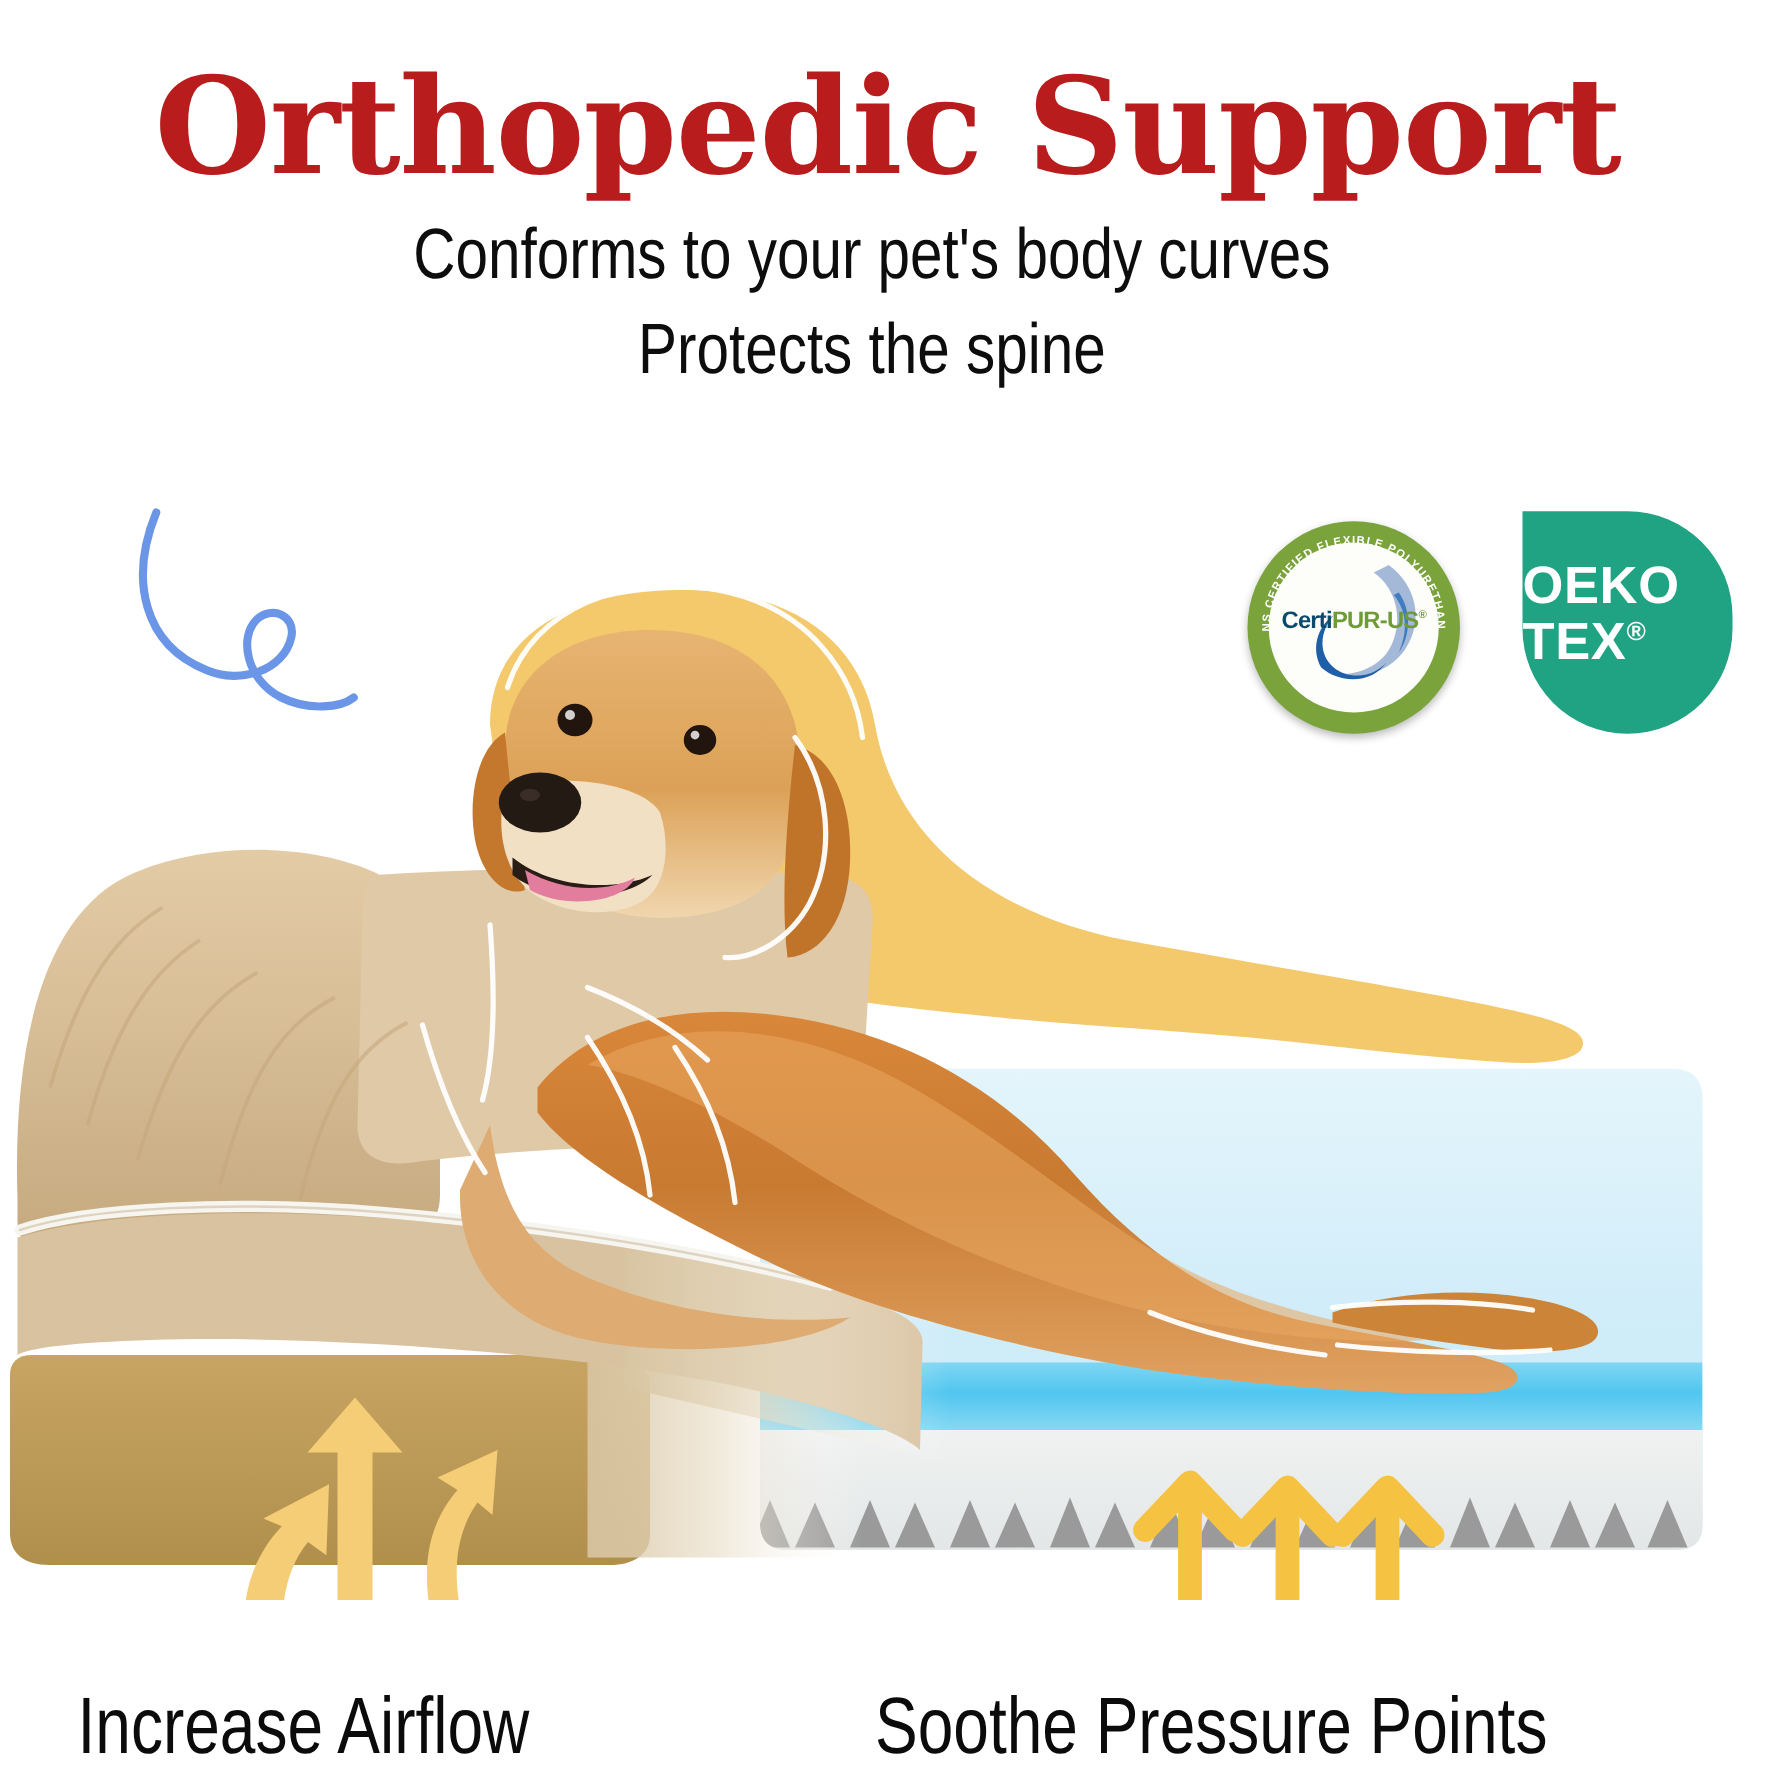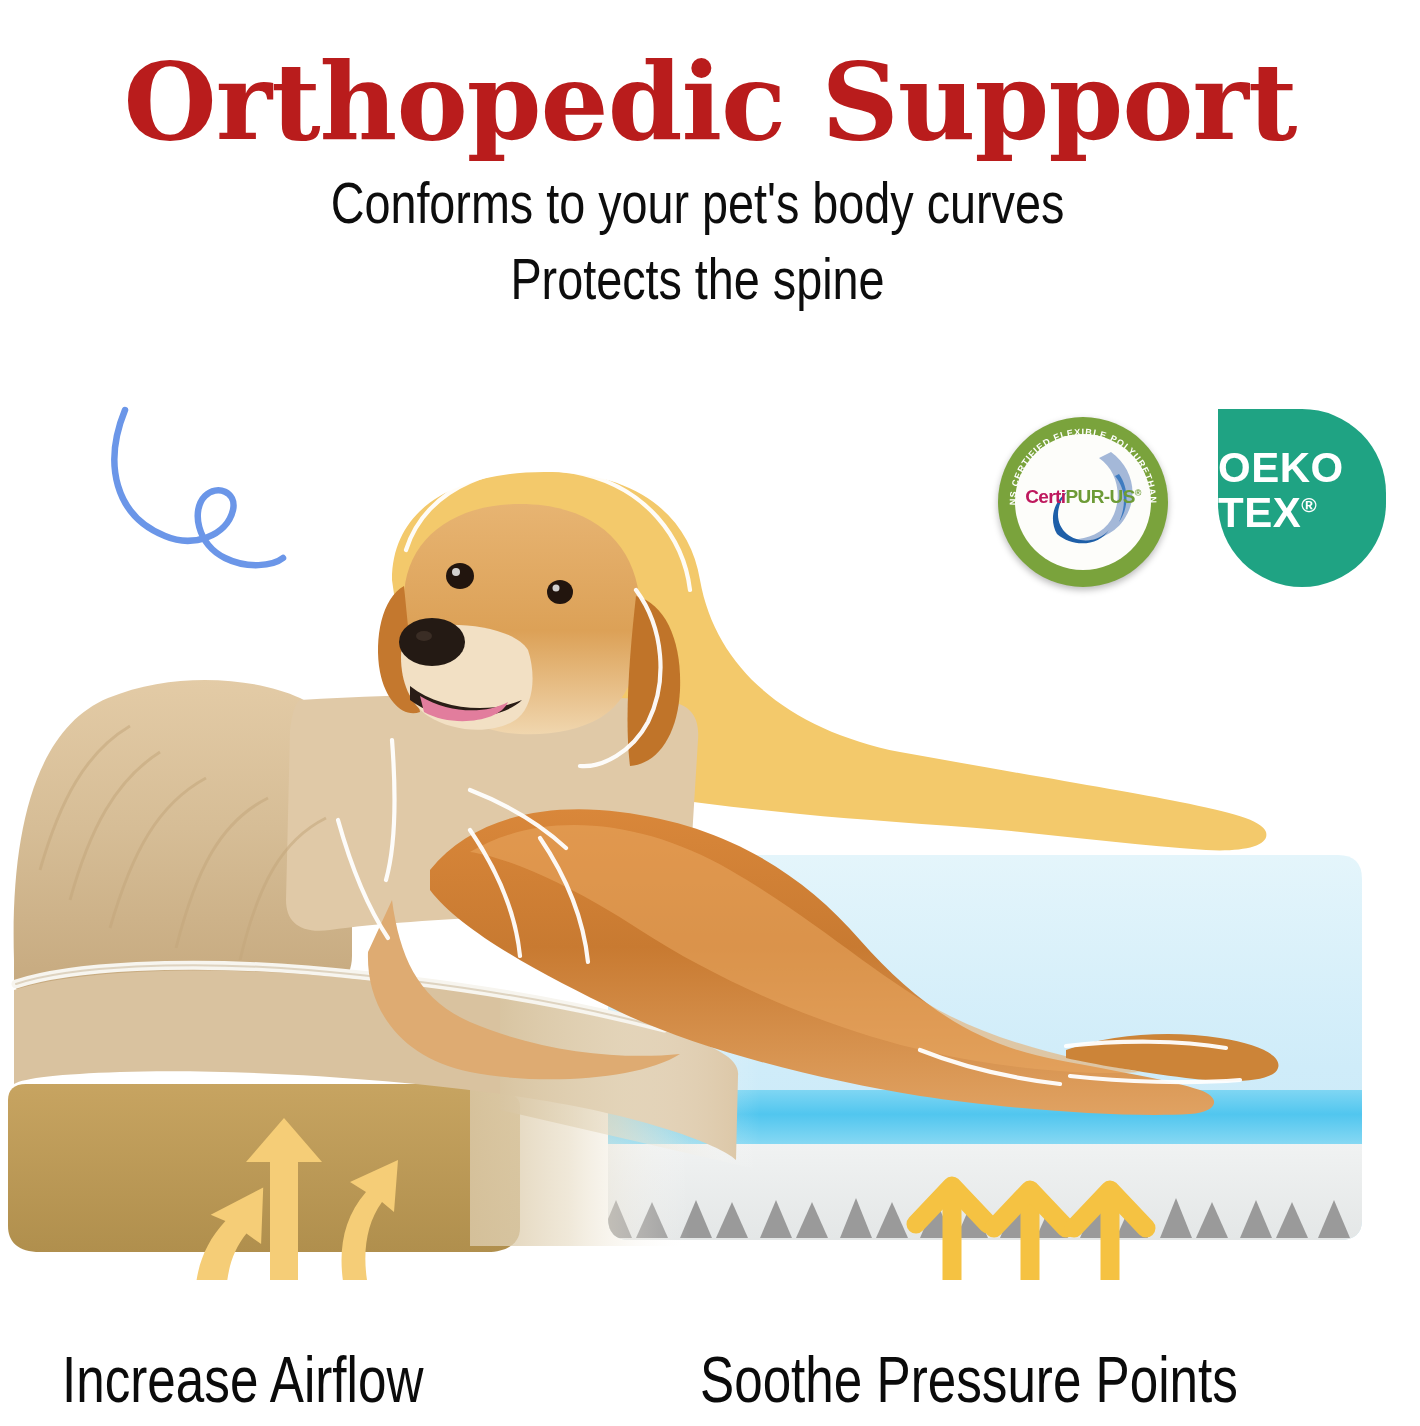--- a/index.html
+++ b/index.html
@@ -46,21 +46,21 @@
     position:absolute; left:17px; top:17px; width:136px; height:136px;
     border-radius:50%; background:#fdfdfa; overflow:hidden;
   }
   .certipur .swoosh{position:absolute; left:0; top:0; width:136px; height:136px;}
   .certipur .cpname{
     position:absolute; left:0; top:52px; width:136px; text-align:center;
     font-family:"Liberation Sans",sans-serif;
     font-size:19px; font-weight:bold; letter-spacing:-.6px;
     white-space:nowrap; z-index:4;
   }
-  .certipur .cpname .b{color:#be185d;}
+  .certipur .cpname .b{color:#0c4a6e;}
   .certipur .cpname .g{color:#6d9b36;}
   .certipur .cpname .reg{font-size:9px; vertical-align:super; color:#6d9b36;}
 
   .oeko{
     position:absolute; left:228px; top:4px; width:168px; height:178px;
     background:#1fa383;
     border-radius:0 84px 84px 84px;
     transform:rotate(0deg);
   }
   .oeko .ot{

